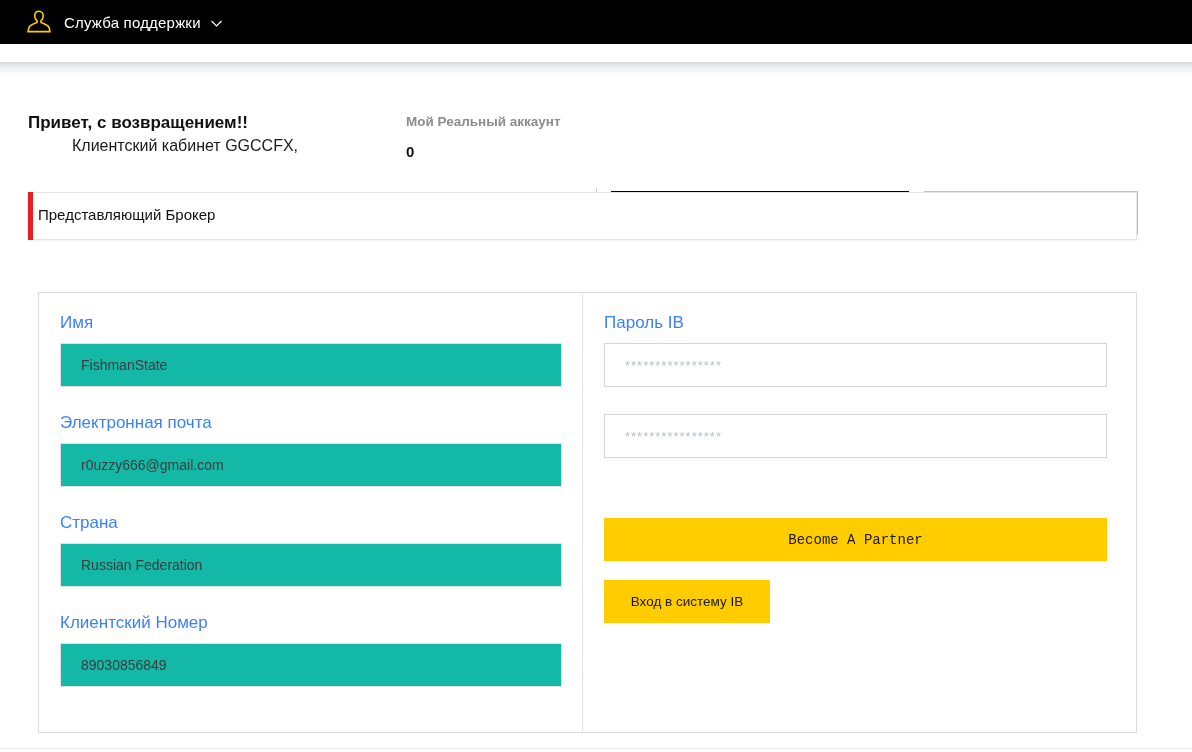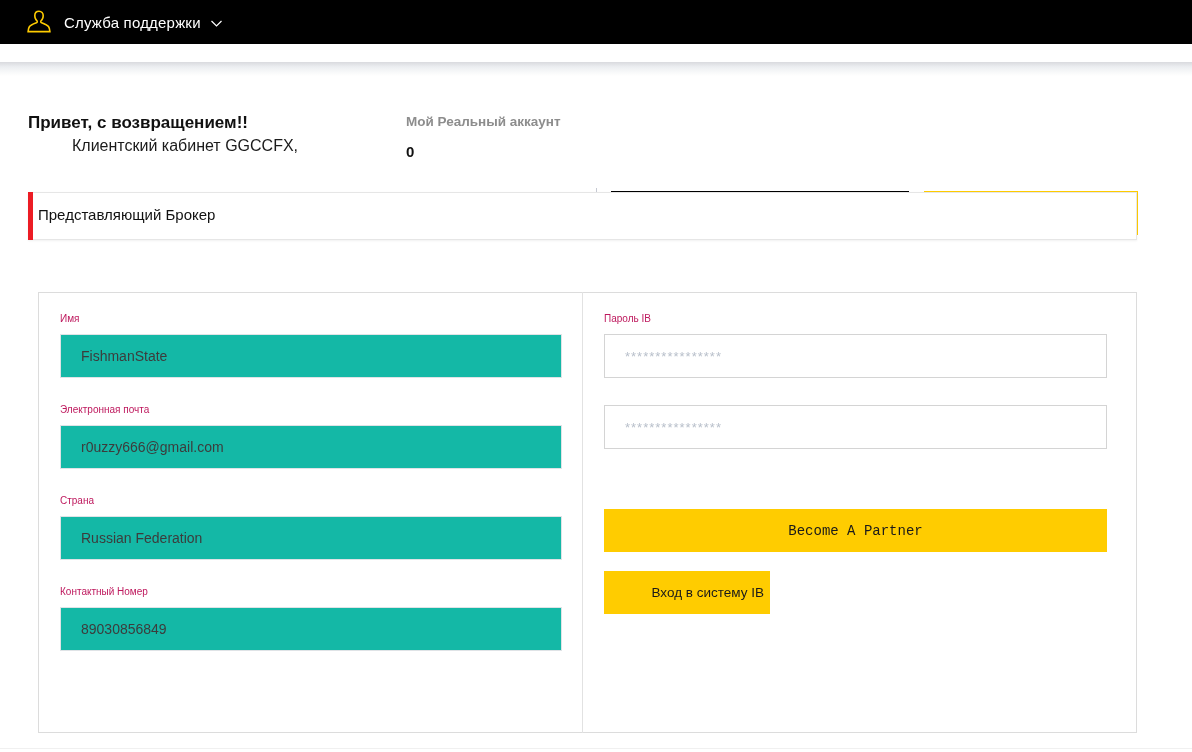--- a/index.html
+++ b/index.html
@@ -199,22 +199,22 @@
   .col-right {
     position: absolute;
     left: 604px;
     top: 313px;
     width: 503px;
   }
   .field {
     margin-bottom: 26px;
   }
   .field-label {
-    font-size: 10px;
-    color: #be185d;
+    font-size: 17px;
+    color: #3b82f6;
     margin-bottom: 10px;
     display: block;
   }
   .input-filled {
     width: 502px;
     height: 44px;
     background: #14b8a6;
     border: 1px solid #dfe3e6;
     box-sizing: border-box;
     padding: 0 20px;
@@ -259,21 +259,20 @@
     width: 166px;
     height: 43px;
     background: #ffcc00;
     border: none;
     color: #1a1a1a;
     font-size: 13.5px;
     font-family: "Liberation Sans", sans-serif;
     cursor: pointer;
     display: block;
     margin-top: 19px;
-    text-align: right;
   }
 
   
   .footer-rule {
     position: absolute;
     left: 0;
     top: 748px;
     width: 1192px;
     height: 1px;
     background: #f0f0f0;
@@ -330,21 +329,21 @@
   </div>
   <div class="field">
     <label class="field-label">Электронная почта</label>
     <input class="input-filled" type="text" readonly="" value="r0uzzy666@gmail.com" style="">
   </div>
   <div class="field">
     <label class="field-label">Страна</label>
     <input class="input-filled" type="text" readonly="" value="Russian Federation" style="">
   </div>
   <div class="field">
-    <label class="field-label">Контактный Номер</label>
+    <label class="field-label">Клиентский Номер</label>
     <input class="input-filled" type="text" readonly="" value="89030856849" style="">
   </div>
 </div>
 
 <div class="col-right">
   <div class="field field-pass">
     <label class="field-label">Пароль IB</label>
     <input class="input-blank" type="text" placeholder="****************" style="">
   </div>
   <div class="field field-pass">

